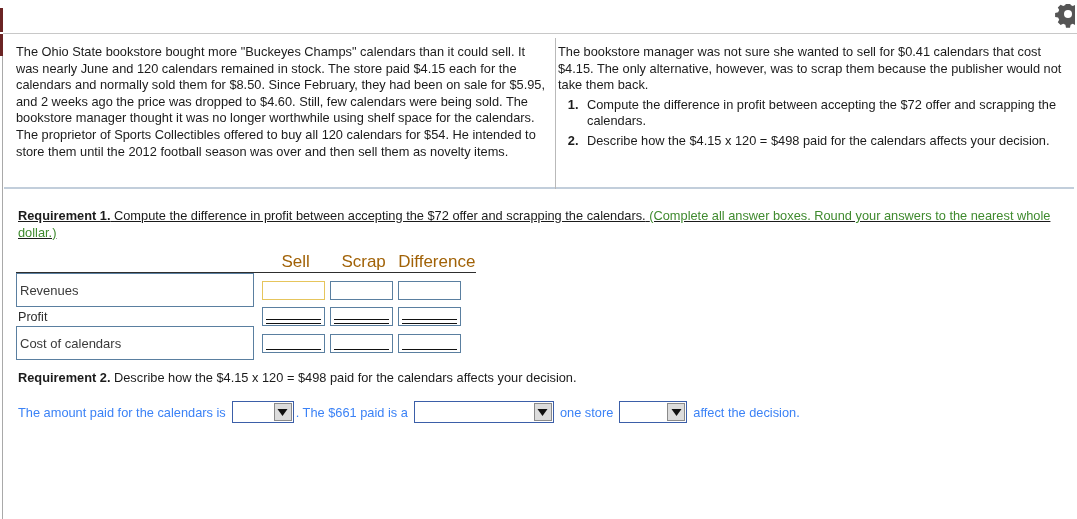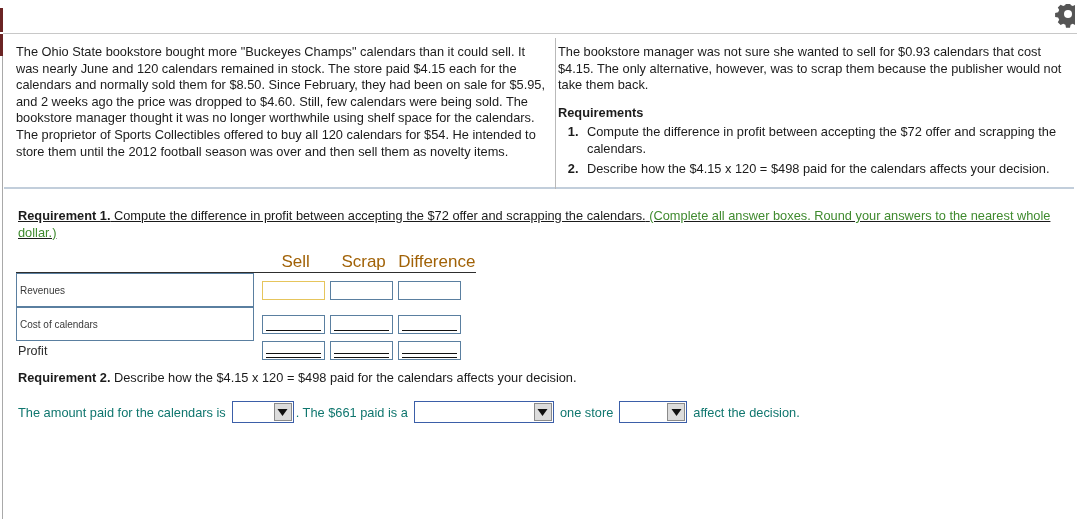--- a/index.html
+++ b/index.html
@@ -144,21 +144,21 @@
   .row-label-cell { padding-top: 6px; padding-right: 6px; }
   .row-val-cell { padding-top: 6px; padding-left: 4px; }
 
   .label-input {
     box-sizing: border-box;
     width: 238px;
     height: 16px;
     border: 1px solid #5a7fa0;
     background: #ffffff;
     font-family: "Liberation Sans", sans-serif;
-    font-size: 10px;
+    font-size: 13px;
     color: #3a3a3a;
     padding: 16px 3px;
     outline: none;
   }
   .plain-label {
     font-size: 12.6px;
     color: #2b2b2b;
     padding-left: 2px;
   }
 
@@ -208,21 +208,21 @@
   }
   #req2-answer-row {
     position: absolute;
     left: 18px; top: 393px;
     width: 1040px;
     font-size: 12.8px;
     display: flex;
     align-items: center;
     white-space: nowrap;
   }
-  #req2-answer-row .txt { color: #0f766e; }
+  #req2-answer-row .txt { color: #3b82f6; }
 
   .dd {
     box-sizing: border-box;
     position: relative;
     height: 22px;
     border: 1px solid #3b5ea8;
     background: #ffffff;
     display: inline-block;
     margin: 0 2px;
     vertical-align: middle;
@@ -275,22 +275,21 @@
   <div id="problem-panel">
 
     <div id="problem-col-left">
       <p>The Ohio State bookstore bought more "Buckeyes Champs" calendars than it could sell. It was nearly June and 120 calendars remained in stock. The store paid $4.15 each for the calendars and normally sold them for $8.50. Since February, they had been on sale for $5.95, and 2 weeks ago the price was dropped to $4.60. Still, few calendars were being sold. The bookstore manager thought it was no longer worthwhile using shelf space for the calendars.</p>
       <p>The proprietor of Sports Collectibles offered to buy all 120 calendars for $54. He intended to store them until the 2012 football season was over and then sell them as novelty items.</p>
     </div>
 
     <div id="col-divider"></div>
 
     <div id="problem-col-right">
-      <p>The bookstore manager was not sure she wanted to sell for $0.93 calendars that cost $4.15. The only alternative, however, was to scrap them because the publisher would not take them back.</p>
-      <p id="requirements-heading">Requirements</p>
+      <p>The bookstore manager was not sure she wanted to sell for $0.41 calendars that cost $4.15. The only alternative, however, was to scrap them because the publisher would not take them back.</p>
       <ol class="req-list">
         <li>Compute the difference in profit between accepting the $72 offer and scrapping the calendars.</li>
         <li>Describe how the $4.15 x 120 = $498 paid for the calendars affects your decision.</li>
       </ol>
     </div>
 
   </div>
 
   <div id="requirement1-block">
     <span class="req-label">Requirement 1.</span>
@@ -324,55 +323,55 @@
         </td>
         <td class="row-val-cell">
           <span class="val-box">
             <input type="text" value="" style="">
           </span>
         </td>
       </tr>
 
       <tr>
         <td class="row-label-cell">
-          <input class="label-input" type="text" value="Cost of calendars" style="">
-        </td>
-        <td class="row-val-cell">
-          <span class="val-box rule-single">
-            <input type="text" value="" style="">
-          </span>
-        </td>
-        <td class="row-val-cell">
-          <span class="val-box rule-single">
-            <input type="text" value="" style="">
-          </span>
-        </td>
-        <td class="row-val-cell">
-          <span class="val-box rule-single">
+          <span class="plain-label">Profit</span>
+        </td>
+        <td class="row-val-cell">
+          <span class="val-box rule-double">
+            <input type="text" value="" style="">
+          </span>
+        </td>
+        <td class="row-val-cell">
+          <span class="val-box rule-double">
+            <input type="text" value="" style="">
+          </span>
+        </td>
+        <td class="row-val-cell">
+          <span class="val-box rule-double">
             <input type="text" value="" style="">
           </span>
         </td>
       </tr>
 
       <tr>
         <td class="row-label-cell">
-          <span class="plain-label">Profit</span>
-        </td>
-        <td class="row-val-cell">
-          <span class="val-box rule-double">
-            <input type="text" value="" style="">
-          </span>
-        </td>
-        <td class="row-val-cell">
-          <span class="val-box rule-double">
-            <input type="text" value="" style="">
-          </span>
-        </td>
-        <td class="row-val-cell">
-          <span class="val-box rule-double">
+          <input class="label-input" type="text" value="Cost of calendars" style="">
+        </td>
+        <td class="row-val-cell">
+          <span class="val-box rule-single">
+            <input type="text" value="" style="">
+          </span>
+        </td>
+        <td class="row-val-cell">
+          <span class="val-box rule-single">
+            <input type="text" value="" style="">
+          </span>
+        </td>
+        <td class="row-val-cell">
+          <span class="val-box rule-single">
             <input type="text" value="" style="">
           </span>
         </td>
       </tr>
     </tbody>
   </table>
 
   <div id="requirement2-block">
     <span class="req-label">Requirement 2.</span>
     <span>Describe how the $4.15 x 120 = $498 paid for the calendars affects your decision.</span>

